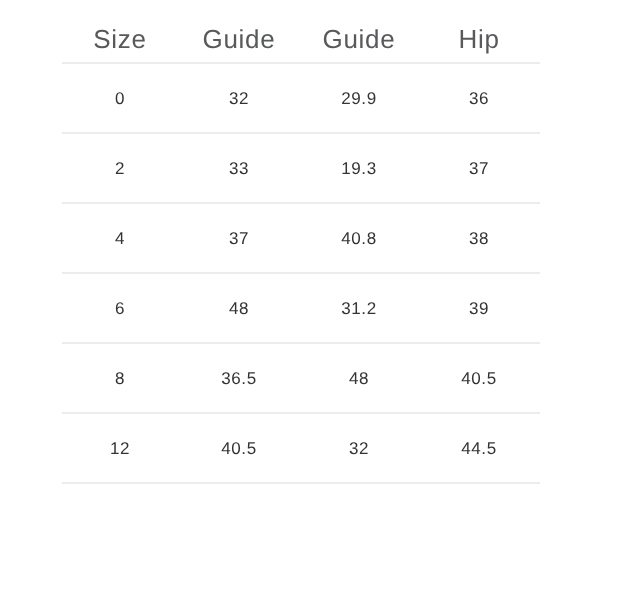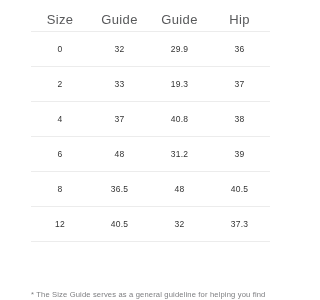--- a/index.html
+++ b/index.html
@@ -137,20 +137,19 @@
       <tr>
         <td>8</td>
         <td>36.5</td>
         <td>48</td>
         <td>40.5</td>
       </tr>
       <tr>
         <td>12</td>
         <td>40.5</td>
         <td>32</td>
-        <td>37.3</td>
+        <td>44.5</td>
       </tr>
     </tbody>
   </table>
 
-  <div class="footnote">* The Size Guide serves as a general guideline for helping you find</div>
 
 </div>
 
 </body></html>

